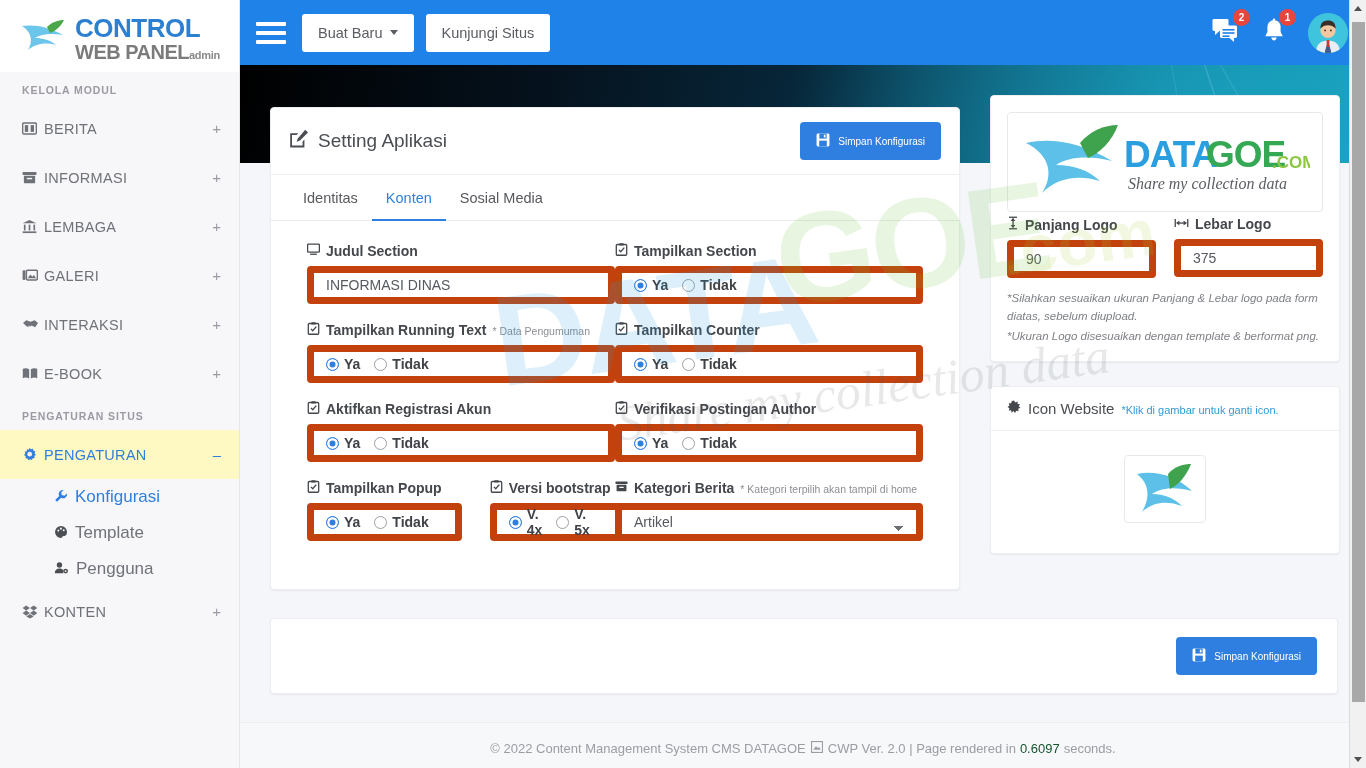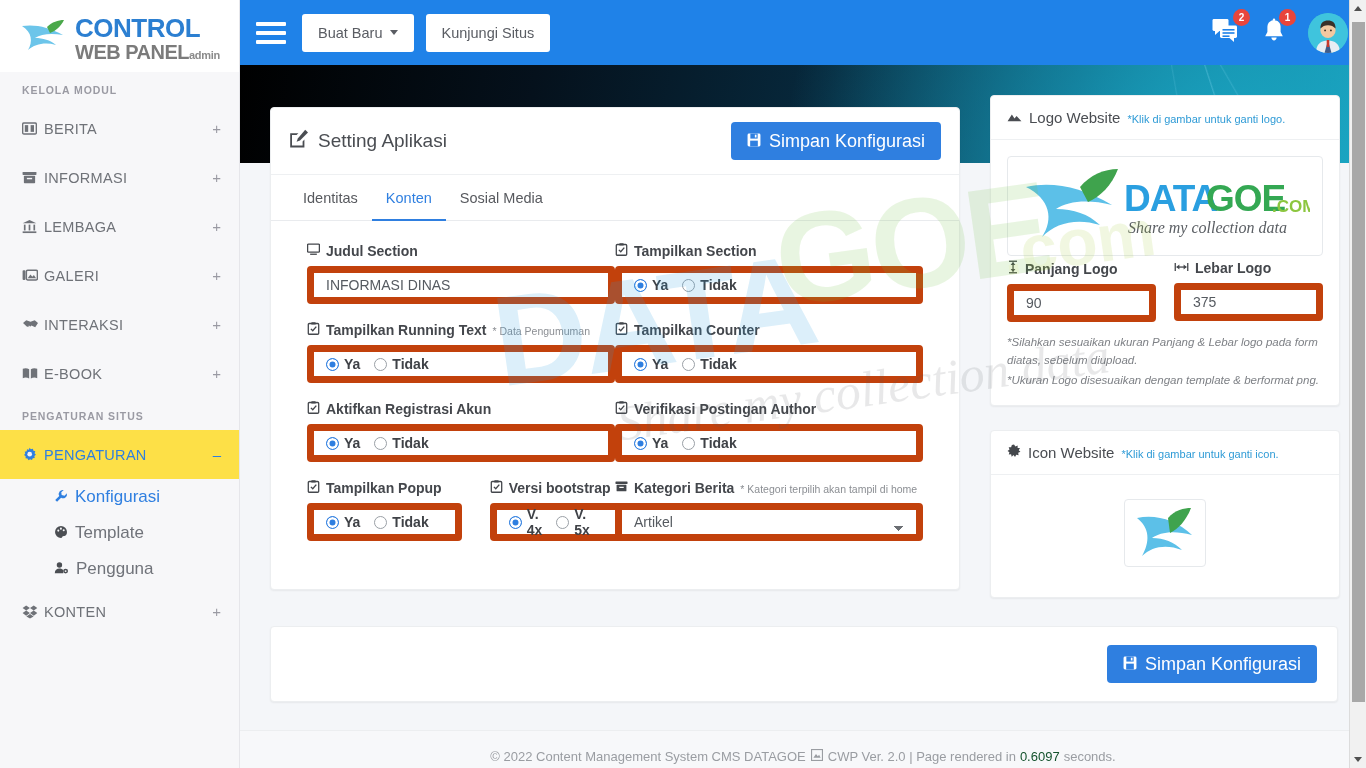--- a/index.html
+++ b/index.html
@@ -52,21 +52,21 @@
     height: 49px; padding: 0 18px 0 22px;
     color: #6f7278; font-size: 14.5px;
     cursor: pointer; position: relative;
   }
   .nav-item .ic {
     width: 22px; font-size: 15px; color: #6f7278;
     display: inline-flex; align-items: center;
   }
   .nav-item .lbl { flex: 1; letter-spacing: 0.3px; }
   .nav-item .plus { font-size: 15px; color: #9a9aa3; }
-  .nav-item.active { background: #fde047; }
+  .nav-item.active { background: #fef9c3; }
   .nav-item.active .lbl,
   .nav-item.active .ic,
   .nav-item.active .plus { color: #2f7fe0; }
   .sub-item {
     display: flex; align-items: center; gap: 7px;
     height: 36px; padding-left: 54px;
     font-size: 17px; color: #70737a; cursor: pointer;
   }
   .sub-item.active { color: #2f7fe0; }
   .sub-item .sic { font-size: 13px; }
@@ -152,21 +152,21 @@
   .card-head {
     display: flex; align-items: center;
     padding: 14px 18px; border-bottom: 1px solid #eef0f2;
   }
   .card-title {
     font-size: 19px; color: #4a4d52; font-weight: normal;
     display: flex; align-items: center; gap: 9px;
   }
   .btn-primary {
     background: #2f7fe0; color: #fff; border: none; border-radius: 4px;
-    padding: 0 16px; height: 38px; font-size: 18px; cursor: pointer;
+    padding: 0 16px; height: 38px; font-size: 10px; cursor: pointer;
     font-family: inherit; display: inline-flex; align-items: center; gap: 8px;
     margin-left: auto;
   }
   .tabs {
     display: flex; gap: 0; padding: 0 18px;
     border-bottom: 1px solid #e9ebee;
   }
   .tab {
     padding: 15px 14px 13px; font-size: 14.5px; color: #57595e;
     cursor: pointer; border-bottom: 2px solid transparent; margin-bottom: -1px;
@@ -730,29 +730,20 @@
 
               </div>
             </div>
           </div>
         </section>
       </div>
 
       <div class="col-right">
 
         <section class="card">
-          <div class="rc-head">
-            <span>
-              <svg width="15" height="12" viewBox="0 0 16 12">
-                  <path d="M0.6 10.4 L5.2 3.4 L8 7.6 L10.2 5 L15.4 10.4 Z" fill="#4a4d52"></path>
-                </svg>
-            </span>
-            <span>Logo Website</span>
-            <span class="note">*Klik di gambar untuk ganti logo.</span>
-          </div>
           <div class="rc-body">
             <div class="logo-frame">
               <svg width="290" height="78" viewBox="0 0 290 78">
                 <path d="M6 20 C32 14 62 20 92 38 C68 32 48 34 36 42 C54 42 68 47 80 58 C58 51 36 55 22 70 C34 52 30 32 6 20 Z" fill="#5cc0e8"></path>
                 <path d="M60 20 C70 8 84 2 98 2 C92 18 80 30 68 35 Z" fill="#3fa34d"></path>
                 <text x="104" y="44" class="lg-data" font-family="Liberation Sans, sans-serif" font-size="37" font-weight="bold" letter-spacing="-1">DATA</text>
                 <text x="186" y="44" class="lg-goe" font-family="Liberation Sans, sans-serif" font-size="37" font-weight="bold" letter-spacing="-1">GOE</text>
                 <text x="252" y="45" class="lg-com" font-family="Liberation Sans, sans-serif" font-size="17" font-weight="bold">.COM</text>
                 <text x="108" y="66" fill="#5a5e63" font-family="Liberation Serif, serif" font-size="16" font-style="italic">Share my collection data</text>
               </svg>

